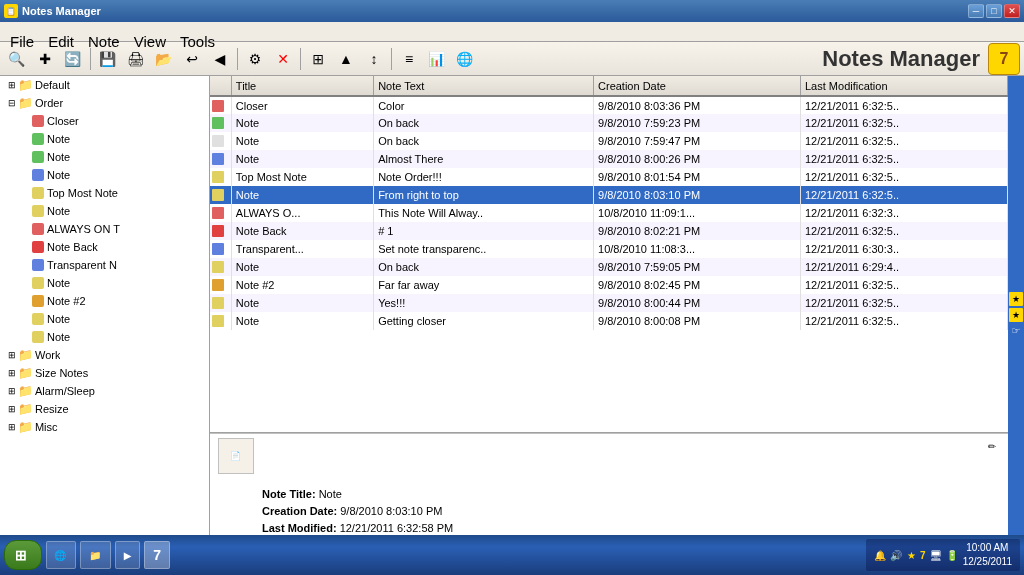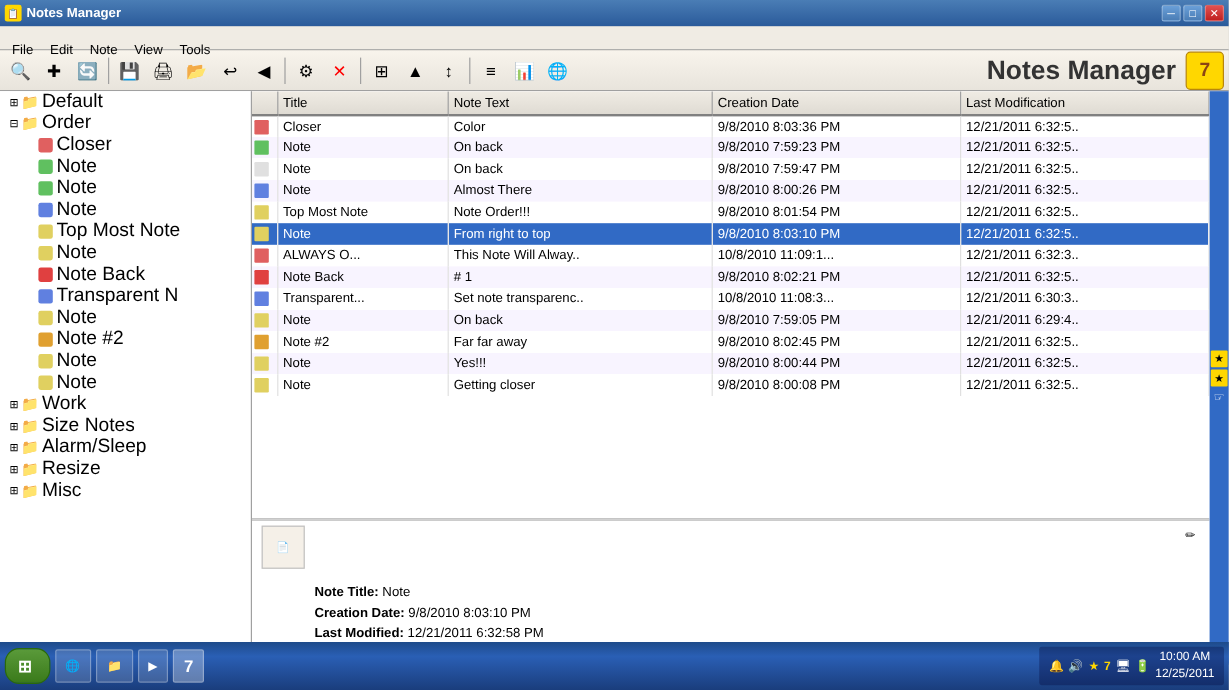--- a/index.html
+++ b/index.html
@@ -32,21 +32,21 @@
       background: #f0ece4;
       height: 20px;
       display: flex;
       align-items: center;
       padding: 0 4px;
       gap: 2px;
       border-bottom: 1px solid #a0a0a0;
     }
     .menu-item {
       padding: 2px 6px;
-      font-size: 11px;
+      font-size: 15px;
       cursor: pointer;
       border-radius: 2px;
       margin-top: 20px;
     }
 
     
     .toolbar {
       background: linear-gradient(to bottom, #f8f4ec, #e8e4dc);
       height: 34px;
       display: flex;
@@ -89,21 +89,21 @@
     .tree-item {
       display: flex;
       align-items: center;
       padding: 1px 2px;
       cursor: pointer;
       white-space: nowrap;
       height: 18px;
     }
     .tree-expander { width: 10px; font-size: 9px; cursor: pointer; }
     .note-color-dot { width: 12px; height: 12px; border-radius: 2px; margin-right: 3px; flex-shrink: 0; }
-    .tree-label { font-size: 16px; overflow: hidden; text-overflow: ellipsis; }
+    .tree-label { font-size: 11px; overflow: hidden; text-overflow: ellipsis; }
     .indent-1 { padding-left: 8px; }
     .indent-3 { padding-left: 32px; }
 
     
     .right-panel {
       flex: 1;
       display: flex;
       flex-direction: column;
       overflow: hidden;
     }
@@ -316,20 +316,24 @@
     </div>
     <div class="tree-item indent-3">
       <div class="note-color-dot" style="background:#e0d060;"></div>
       <span class="tree-label">Top Most Note</span>
     </div>
     <div class="tree-item indent-3">
       <div class="note-color-dot" style="background:#e0d060;"></div>
       <span class="tree-label">Note</span>
     </div>
     <div class="tree-item indent-3">
+      <div class="note-color-dot" style="background:#e06060;"></div>
+      <span class="tree-label">ALWAYS ON T</span>
+    </div>
+    <div class="tree-item indent-3">
       <div class="note-color-dot" style="background:#e04040;"></div>
       <span class="tree-label">Note Back</span>
     </div>
     <div class="tree-item indent-3">
       <div class="note-color-dot" style="background:#6080e0;"></div>
       <span class="tree-label">Transparent N</span>
     </div>
     <div class="tree-item indent-3">
       <div class="note-color-dot" style="background:#e0d060;"></div>
       <span class="tree-label">Note</span>

